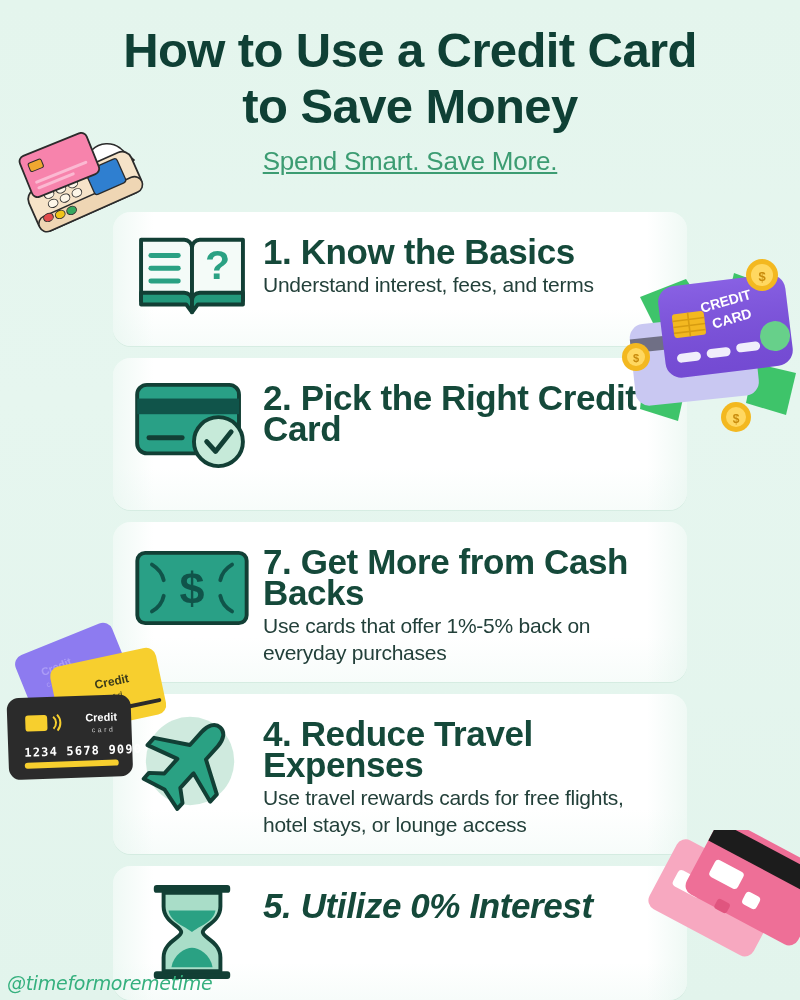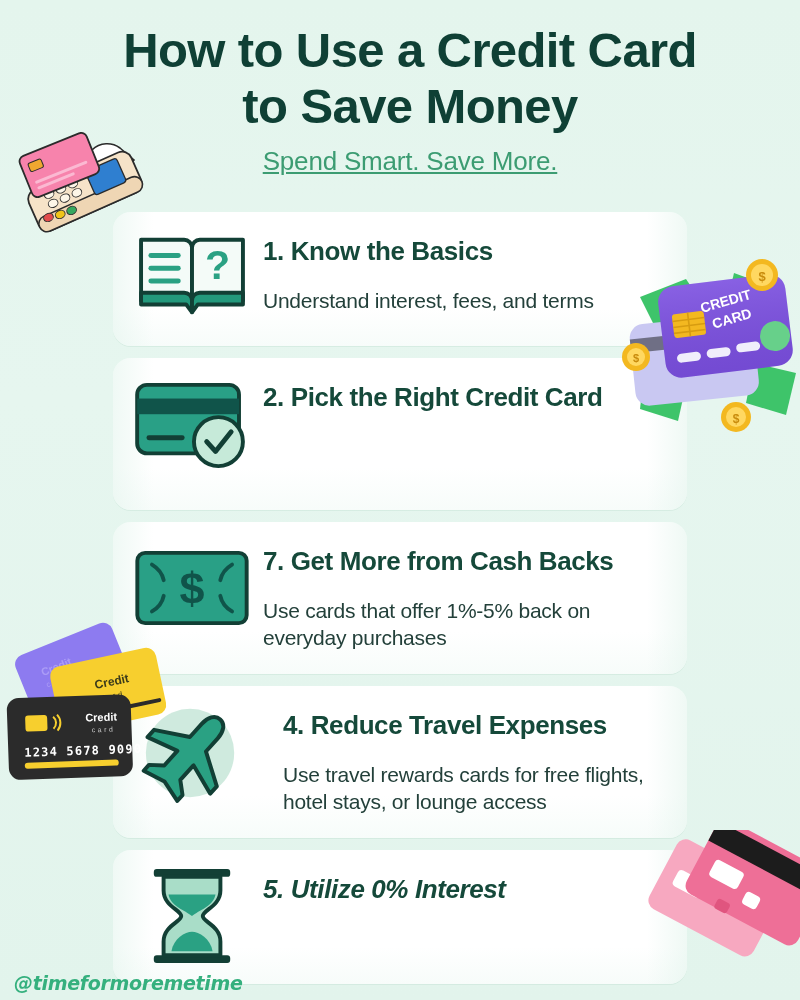--- a/index.html
+++ b/index.html
@@ -91,64 +91,64 @@
     z-index: 2;
   }
   .step-body {
     flex: 1;
     padding-top: 10px;
     padding-left: 6px;
     position: relative;
     z-index: 2;
   }
   .step-title {
-    font-size: 26px;
+    font-size: 35px;
     line-height: 31px;
     font-weight: bold;
     color: #15493a;
     letter-spacing: -0.4px;
   }
   .step-desc {
-    margin-top: 20px;
+    margin-top: 4px;
     font-size: 21px;
     line-height: 27px;
     color: #23403a;
     letter-spacing: -0.25px;
   }
 
   
   #step-1 { min-height: 132px; }
   #step-2 { min-height: 152px; }
   #step-3 { min-height: 152px; }
-  #step-4 { min-height: 152px; gap: 20px; }
+  #step-4 { min-height: 152px; }
   #step-5 { min-height: 128px; font-style: italic; }
 
   
   .decor { position: absolute; z-index: 7; }
 
   
   #decor-pos { left: 8px; top: 132px; width: 152px; height: 110px; z-index: 8; }
 
   
   #decor-purple { right: -4px; top: 245px; width: 190px; height: 190px; z-index: 8; }
 
   
   #decor-stack { left: -6px; top: 622px; width: 180px; height: 170px; z-index: 8; }
 
   
   #decor-pink { right: -16px; top: 830px; width: 175px; height: 185px; z-index: 8; }
 
   
   .watermark {
     position: absolute;
-    left: 14px;
+    left: 7px;
     bottom: 6px;
     font-family: "DejaVu Sans", sans-serif;
     font-size: 19px;
-    font-weight: bold;
+    font-weight: normal;
     font-style: italic;
     color: #35b07e;
     letter-spacing: -0.3px;
     z-index: 20;
   }
 </style>
 </head>
 <body>
 
 <div class="page">

